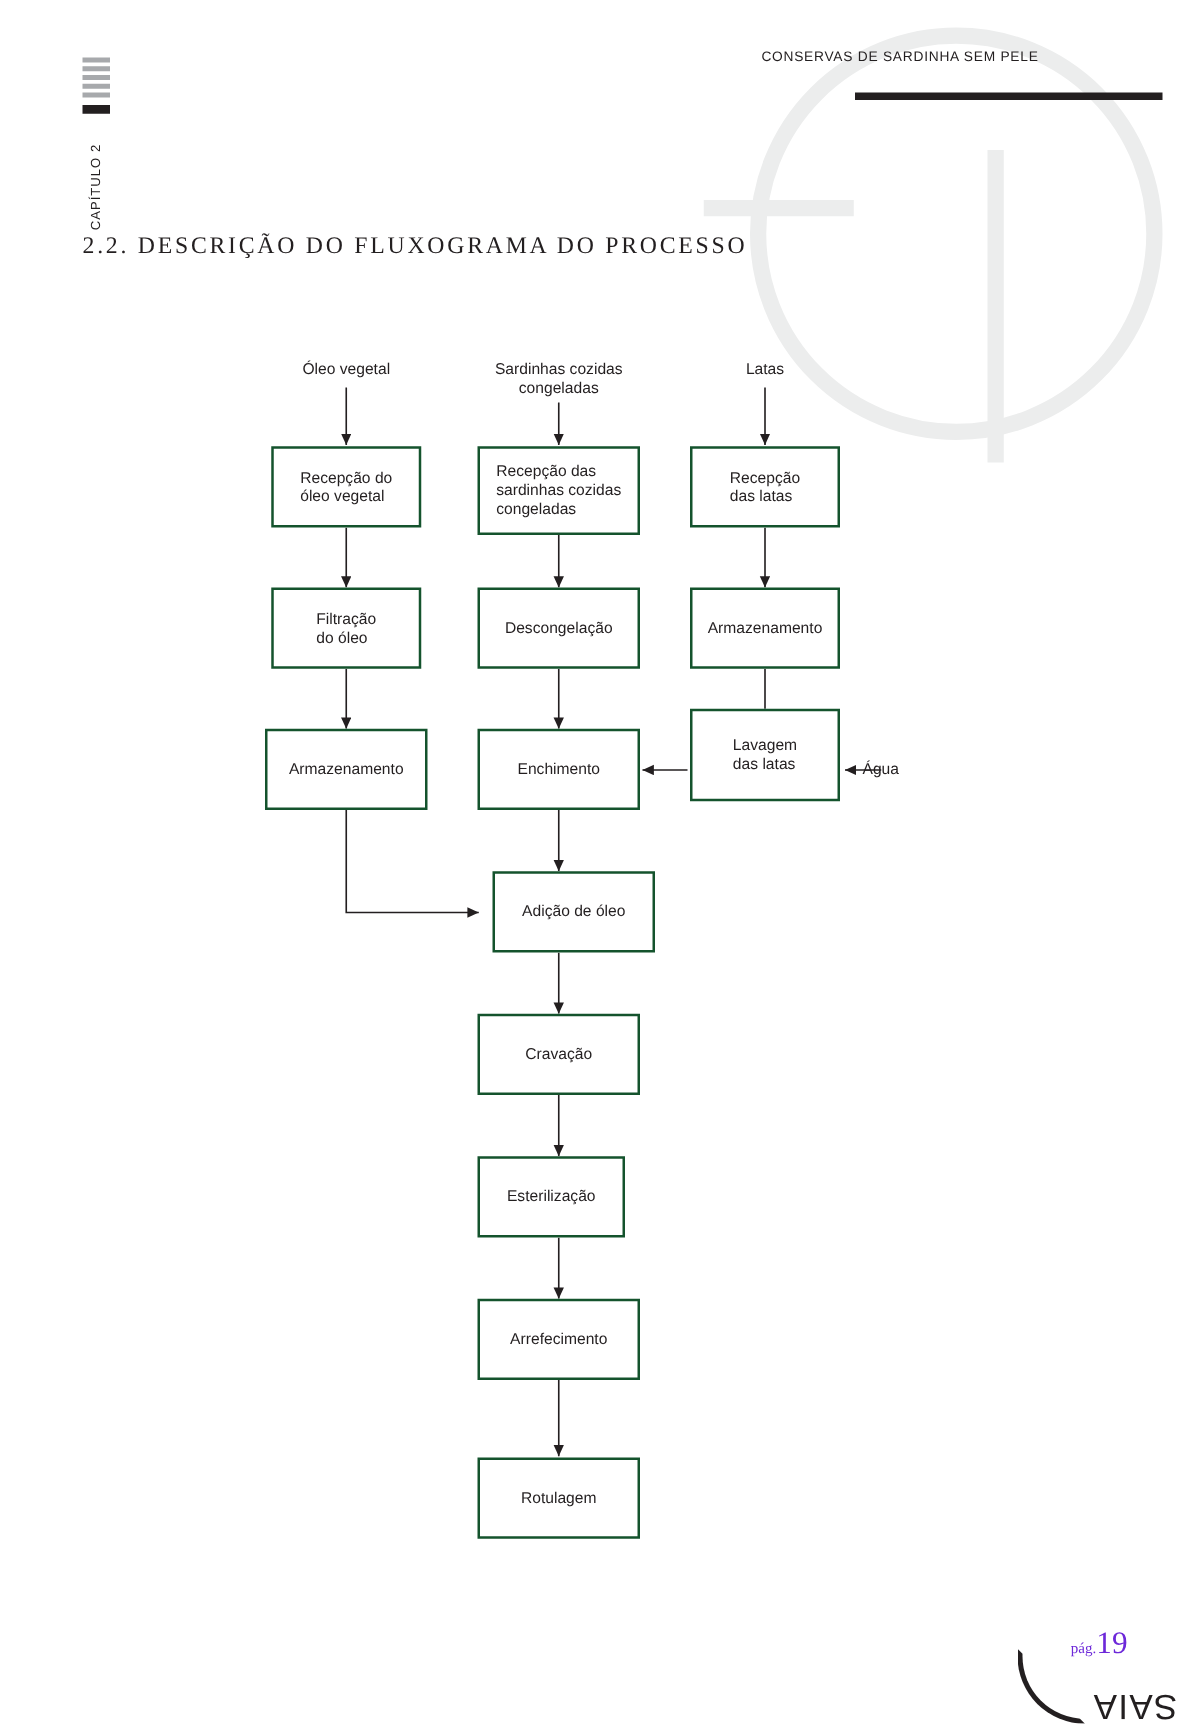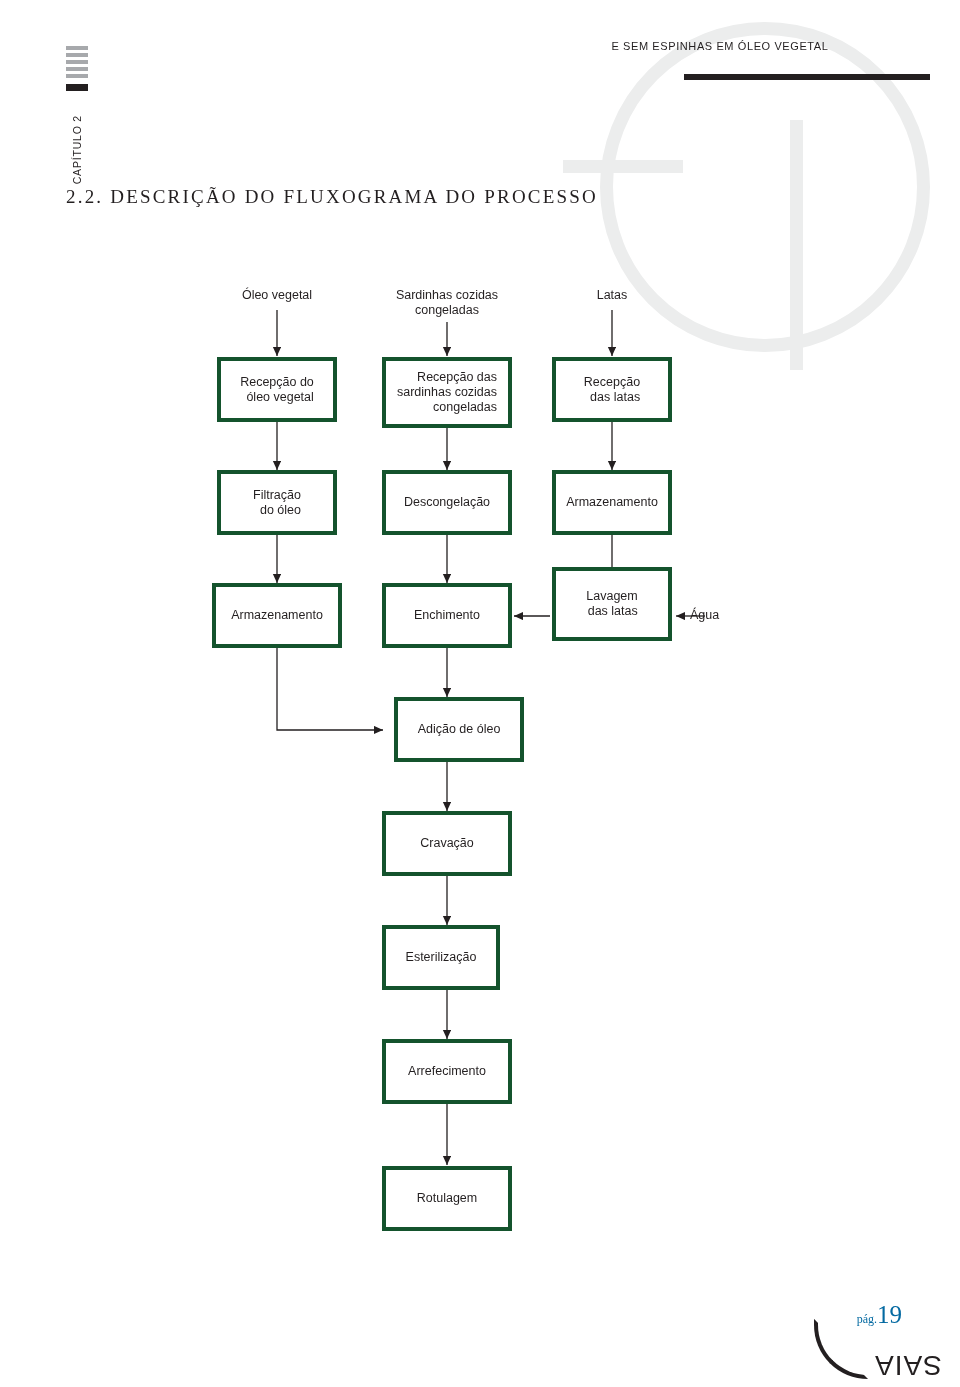--- a/index.html
+++ b/index.html
@@ -123,27 +123,27 @@
   #flow {
     position: absolute;
     left: 0;
     top: 0;
     width: 960px;
     height: 1387px;
     z-index: 2;
   }
   .node {
     position: absolute;
-    border: 4px solid #14532d;
+    border: 2px solid #14532d;
     background: #ffffff;
     box-sizing: border-box;
     display: flex;
     align-items: center;
     justify-content: center;
-    text-align: right;
+    text-align: left;
     font-size: 12.5px;
     line-height: 15px;
     color: #231f20;
     z-index: 2;
     white-space: pre-line;
   }
   .label-plain {
     position: absolute;
     text-align: center;
     font-size: 12.5px;
@@ -153,21 +153,21 @@
     white-space: pre-line;
   }
 
   
   .footer-pag {
     position: absolute;
     right: 58px;
     bottom: 58px;
     font-family: "Liberation Serif", serif;
     font-size: 12px;
-    color: #0369a1;
+    color: #6d28d9;
     z-index: 3;
   }
   .footer-pag .num {
     font-size: 25px;
     letter-spacing: 0px;
   }
   .footer-logo {
     position: absolute;
     right: 18px;
     bottom: 6px;
@@ -192,21 +192,21 @@
   }
 </style>
 </head>
 <body>
 
 <div class="bg-circle"></div>
 <div class="bg-cross-v"></div>
 <div class="bg-cross-h"></div>
 
 <div class="header-title">
-  <div>E SEM ESPINHAS EM ÓLEO VEGETAL</div>
+  <div>CONSERVAS DE SARDINHA SEM PELE</div>
 </div>
 <div class="header-rule"></div>
 
 <div class="chapter-marks">
   <div class="bar b1"></div>
   <div class="bar b2"></div>
   <div class="bar b3"></div>
   <div class="bar b4"></div>
   <div class="bar b5"></div>
   <div class="bar dark"></div>

